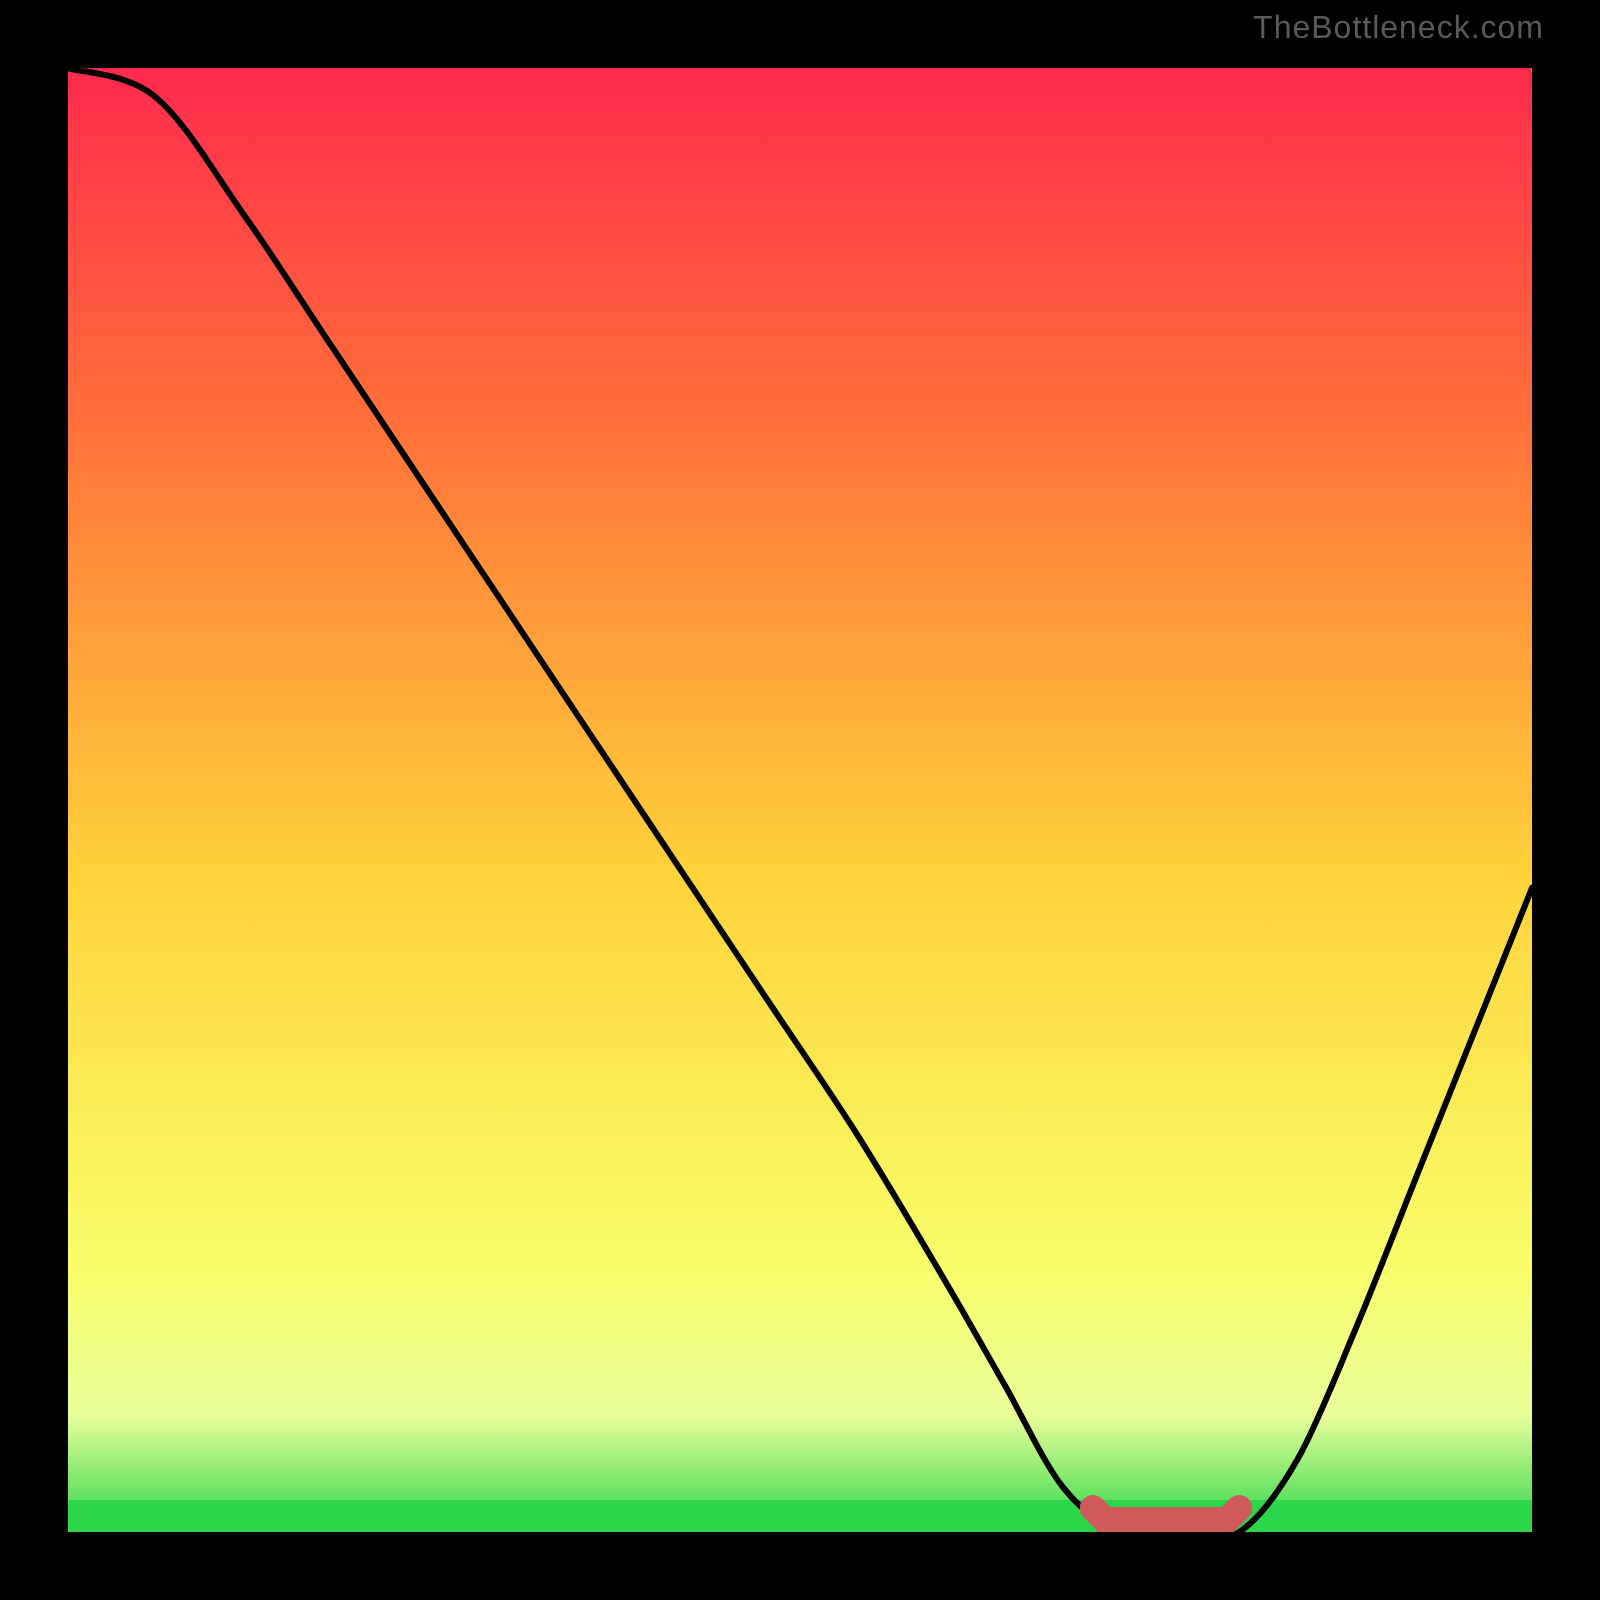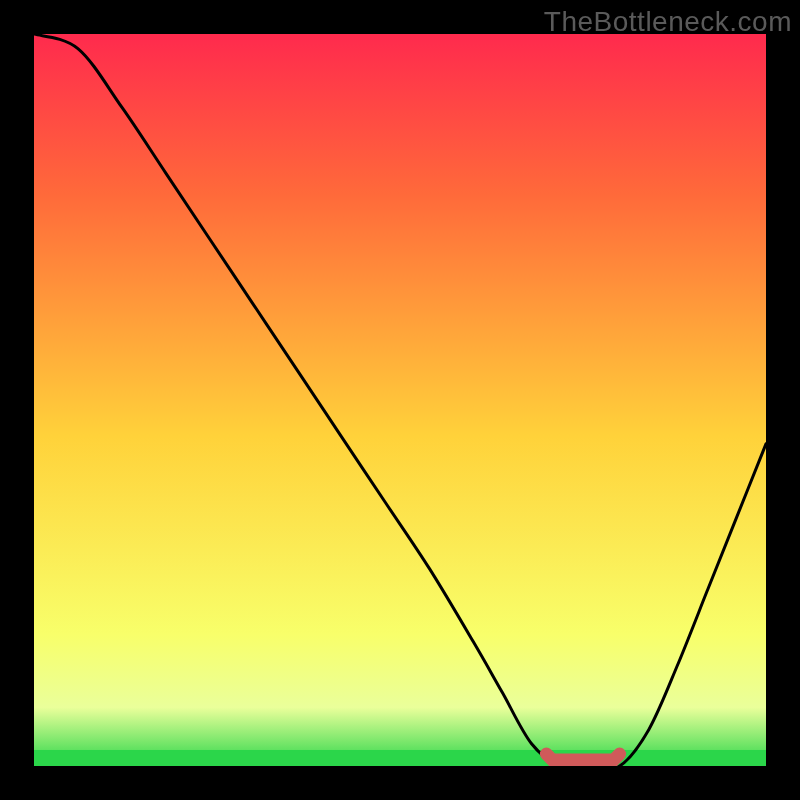--- a/index.html
+++ b/index.html
@@ -15,23 +15,23 @@
     position: absolute;
     left: 0;
     top: 0;
     width: 800px;
     height: 800px;
     background: #000;
   }
   .watermark {
     position: absolute;
     top: 6px;
-    right: 8px;
+    right: 28px;
     color: #5a5a5a;
-    font-size: 28px;
+    font-size: 16px;
     font-weight: 400;
     letter-spacing: 0.5px;
     user-select: none;
     text-align: right;
   }
   .plot-outer {
     position: absolute;
     left: 34px;
     top: 34px;
     width: 732px;

